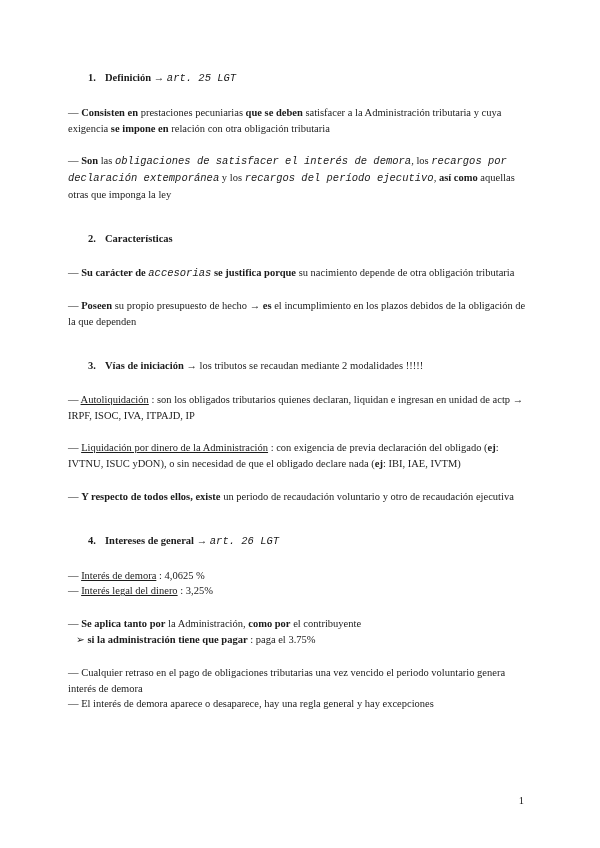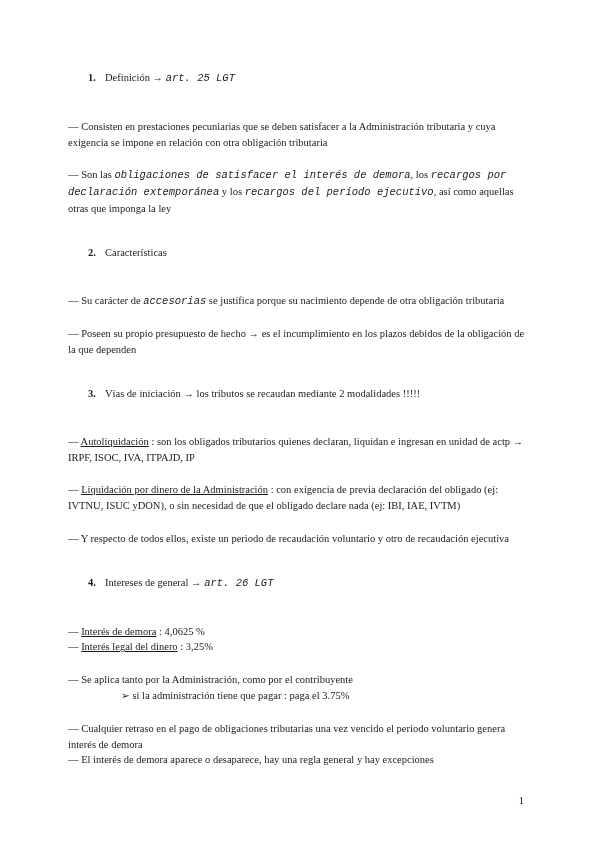--- a/index.html
+++ b/index.html
@@ -21,24 +21,24 @@
     overflow: hidden;
   }
   .doc-body { width: 461px; }
   .heading { margin-top: 28px; padding-left: 20px; }
   .heading .hnum {
     display: inline-block;
     width: 17px;
     font-weight: 700;
   }
   .para { margin-top: 17px; }
-  .heading + .para { margin-top: 32px; }
+  .heading + .para { margin-top: 18px; }
   .para.tight { margin-top: 0; }
-  .para.indent { padding-left: 8px; margin-left: 45px; }
-  .run-b { font-weight: 400; }
+  .para.indent { padding-left: 8px; }
+  .run-b { font-weight: 700; }
   .run-i { font-style: italic; font-family: Liberation Mono, monospace; }
   .run-u { text-decoration: underline; }
   .page-number {
     position: absolute;
     top: 793px;
     right: 76px;
     font-size: 10.5px;
     color: #1b1b1b;
   }
 </style>

